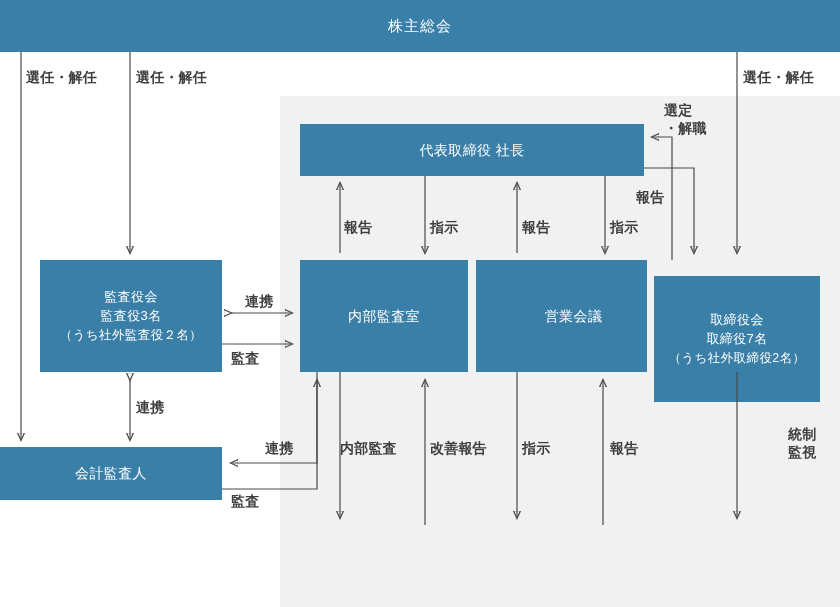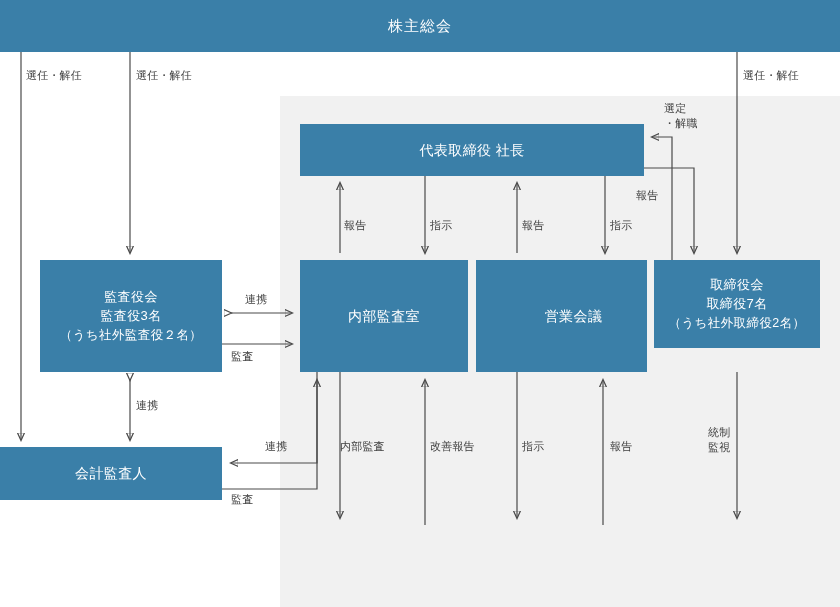--- a/index.html
+++ b/index.html
@@ -45,24 +45,25 @@
     color: #ffffff;
     display: flex;
     align-items: center;
     justify-content: center;
     font-size: 15px;
     letter-spacing: 1px;
   }
   .lbl {
     position: absolute;
     color: #3f3f3f;
-    font-size: 11px;
+    font-size: 14px;
     line-height: 1.32;
     white-space: pre;
     letter-spacing: 0.2px;
+    font-weight: bold;
   }
   svg.wires {
     position: absolute;
     left: 0; top: 0;
     width: 840px;
     height: 607px;
     overflow: visible;
     pointer-events: none;
   }
   svg.wires path, svg.wires line {
@@ -97,21 +98,21 @@
   </div>
 
   <div class="box big" style="left:300px; top:260px; width:168px; height:112px;text-align:right;">
     <span>内部監査室</span>
   </div>
 
   <div class="box big" style="left:476px; top:260px; width:171px; height:112px;padding-left:24px;">
     <span>営業会議</span>
   </div>
 
-  <div class="box" style="left:654px; top:260px; width:166px; height:88px;">
+  <div class="box" style="left:654px; top:276px; width:166px; height:126px;">
     <span class="l1">取締役会</span>
     <span class="l2">取締役7名</span>
     <span class="l3">（うち社外取締役2名）</span>
   </div>
 
 
   <svg class="wires" viewBox="0 0 840 607">
     <defs>
       <marker id="ah" markerWidth="9" markerHeight="9" refX="7.4" refY="4.5" orient="auto" markerUnits="userSpaceOnUse">
         <path d="M0,0.9 L8,4.5 L0,8.1 z" fill="#4a4a4a" stroke="none"></path>
@@ -172,16 +173,16 @@
 
   <div class="lbl" style="left:344px; top:218px;">報告</div>
   <div class="lbl" style="left:430px; top:218px;">指示</div>
   <div class="lbl" style="left:522px; top:218px;">報告</div>
   <div class="lbl" style="left:610px; top:218px;">指示</div>
 
   <div class="lbl" style="left:340px; top:439px;">内部監査</div>
   <div class="lbl" style="left:430px; top:439px;">改善報告</div>
   <div class="lbl" style="left:522px; top:439px;">指示</div>
   <div class="lbl" style="left:610px; top:439px;">報告</div>
-  <div class="lbl" style="left:708px; top:425px;">統制
+  <div class="lbl" style="left:788px; top:425px;">統制
 監視</div>
 
 </div>
 
 </body></html>

